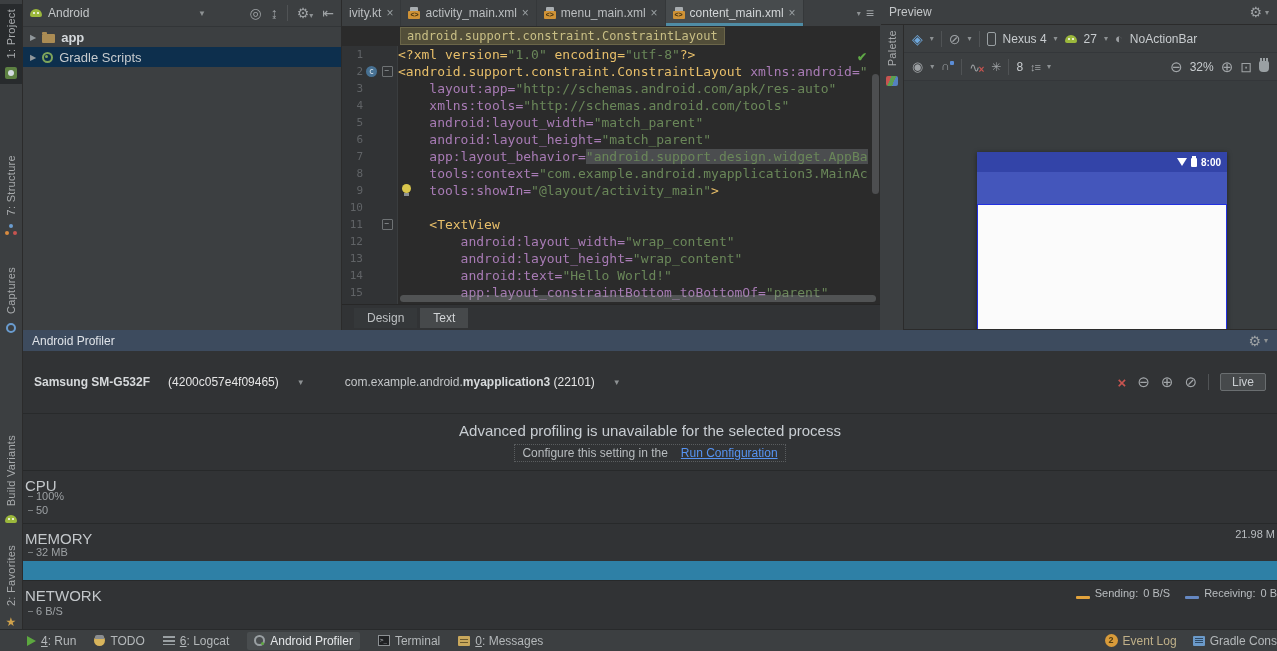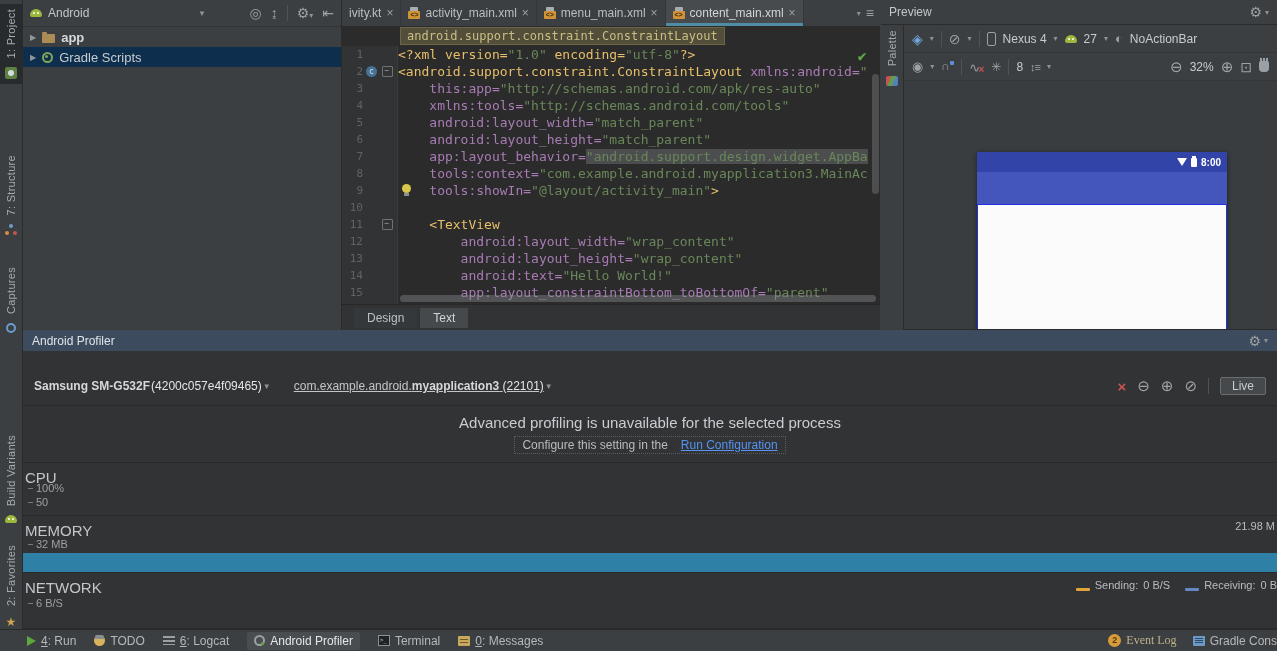--- a/index.html
+++ b/index.html
@@ -114,24 +114,24 @@
   .wifi-icon{width:0;height:0;border-left:5px solid transparent;border-right:5px solid transparent;border-top:8px solid #fff;}
   .battery-icon{width:6px;height:9px;background:#fff;border-radius:1px;position:relative;margin-top:1px;}
   .battery-icon::before{content:'';position:absolute;top:-2px;left:1px;width:4px;height:2px;background:#fff;}
   .d-appbar{height:32px;background:#4456bb;}
   .d-content{height:146px;background:#fbfbfb;border:1px solid #2230e0;}
 
   
   #profiler{position:absolute;left:23px;top:330px;width:1254px;height:300px;background:#313335;}
   .pf-header{height:21px;background:#3d4b5e;display:flex;align-items:center;padding:0 9px;color:#dfe3e8;}
   .pf-header .right{margin-left:auto;display:flex;gap:3px;align-items:center;}
-  .pf-toolbar{height:30px;display:flex;align-items:center;padding:4px 11px;gap:1px;border-bottom:1px solid #282a2b;margin-top:16px;}
+  .pf-toolbar{height:30px;display:flex;align-items:center;padding:16px 11px;gap:18px;border-bottom:1px solid #282a2b;}
   .pf-device{font-weight:bold;color:#d6d9db;}
   .pf-gray{color:#e5e5e5;}
-  .pf-proc{margin-left:22px;color:#c3c6c8;text-decoration:underline;}
+  .pf-proc{margin-left:22px;color:#c3c6c8;}
   .pf-proc b{color:#d6d9db;}
   .pf-right{margin-left:auto;display:flex;align-items:center;gap:11px;}
   .x-red{color:#c75450;font-size:15px;font-weight:bold;}
   .circle-g{font-size:15px;color:#a2a6a9;}
   .live-btn{border:1px solid #6a6e70;background:#46494b;padding:1px 11px;color:#c9cdd0;border-radius:2px;}
   .pf-msg{height:56px;text-align:center;}
   .msg-title{padding-top:8px;font-size:15px;color:#c8cdd2;}
   .msg-hint{display:inline-block;margin-top:5px;border:1px dotted #5a5d5f;padding:1px 7px;color:#b8bcbf;}
   .msg-link{color:#5693f2;text-decoration:underline;margin-left:13px;}
   .pf-section{position:relative;border-top:1px solid #27292a;}
@@ -165,21 +165,21 @@
   .profiler-sb-icon{width:11px;height:11px;border:2px solid #9aa0a3;border-radius:50%;box-sizing:border-box;position:relative;}
   .profiler-sb-icon::after{content:'';position:absolute;right:-1px;bottom:-1px;width:3px;height:3px;background:#5ca83f;border-radius:50%;}
   .terminal-icon{width:12px;height:11px;background:#1f2123;border:1px solid #8c9093;box-sizing:border-box;position:relative;}
   .terminal-icon::before{content:'>_';position:absolute;left:1px;top:0;font-size:6px;color:#c8ccd0;font-family:"DejaVu Sans Mono",monospace;}
   .messages-icon{width:12px;height:10px;background:#c9a85c;border-radius:1px;position:relative;}
   .messages-icon::before{content:'';position:absolute;left:2px;right:2px;top:3px;height:1px;background:#6b5a2e;box-shadow:0 3px 0 #6b5a2e;}
   .eventlog-icon{width:13px;height:13px;border-radius:50%;background:#d89b3a;position:relative;}
   .eventlog-icon::before{content:'2';position:absolute;left:0;right:0;text-align:center;line-height:13px;font-size:9px;font-weight:bold;color:#503c12;}
   .gradle-console-icon{width:12px;height:10px;background:#6b9ac9;border-radius:1px;position:relative;}
   .gradle-console-icon::before{content:'';position:absolute;left:2px;right:2px;top:2px;height:1px;background:#2e4a66;box-shadow:0 2px 0 #2e4a66,0 4px 0 #2e4a66;}
-  .evlog-label{color:#bfb089;font-family:Liberation Serif, serif;}
+  .evlog-label{color:#bfb089;}
 </style>
 </head>
 <body>
 
 <div id="root">
 
   <div id="left-strip">
       <div class="vtab selected" style="top: 4px;">
         <span class="vlabel"><u>1</u>: Project</span>
         <span class="icon project-icon"></span>
@@ -258,21 +258,21 @@
         </span>
       </div>
     <div class="breadcrumb-row">
       <span class="crumb-box">android.support.constraint.ConstraintLayout</span>
     </div>
     <div id="code">
       <div id="gutter-bg"></div>
       <div id="code-lines">
           <div class="cl"><span class="ln">1</span><span class="gslot"></span><span class="fslot"></span><span class="code-text"><span class="tag">&lt;?xml version=</span><span class="str">"1.0"</span><span class="tag"> encoding=</span><span class="str">"utf-8"</span><span class="tag">?&gt;</span></span></div>
           <div class="cl"><span class="ln">2</span><span class="gslot"><span class="icon class-c-icon"></span></span><span class="fslot"><span class="fold-box">−</span></span><span class="code-text"><span class="tag">&lt;android.support.constraint.ConstraintLayout </span><span class="attr">xmlns:android=</span><span class="str">"</span></span></div>
-          <div class="cl"><span class="ln">3</span><span class="gslot"></span><span class="fslot"></span><span class="code-text"><span class="attr">    this:app=</span><span class="str">"http://schemas.android.com/apk/res-auto"</span></span></div>
+          <div class="cl"><span class="ln">3</span><span class="gslot"></span><span class="fslot"></span><span class="code-text"><span class="attr">    layout:app=</span><span class="str">"http://schemas.android.com/apk/res-auto"</span></span></div>
           <div class="cl"><span class="ln">4</span><span class="gslot"></span><span class="fslot"></span><span class="code-text"><span class="attr">    xmlns:tools=</span><span class="str">"http://schemas.android.com/tools"</span></span></div>
           <div class="cl"><span class="ln">5</span><span class="gslot"></span><span class="fslot"></span><span class="code-text"><span class="attr">    android:layout_width=</span><span class="str">"match_parent"</span></span></div>
           <div class="cl"><span class="ln">6</span><span class="gslot"></span><span class="fslot"></span><span class="code-text"><span class="attr">    android:layout_height=</span><span class="str">"match_parent"</span></span></div>
           <div class="cl"><span class="ln">7</span><span class="gslot"></span><span class="fslot"></span><span class="code-text"><span class="attr">    app:layout_behavior=</span><span class="str hl">"android.support.design.widget.AppBa</span></span></div>
           <div class="cl"><span class="ln">8</span><span class="gslot"></span><span class="fslot"></span><span class="code-text"><span class="attr">    tools:context=</span><span class="str">"com.example.android.myapplication3.MainAc</span></span></div>
           <div class="cl"><span class="ln">9</span><span class="gslot"></span><span class="fslot"></span><span class="code-text"><span class="attr">    tools:showIn=</span><span class="str">"@layout/activity_main"</span><span class="tag">&gt;</span></span><span class="bulb-icon"></span></div>
           <div class="cl"><span class="ln">10</span><span class="gslot"></span><span class="fslot"></span><span class="code-text"></span></div>
           <div class="cl"><span class="ln">11</span><span class="gslot"></span><span class="fslot"><span class="fold-box">−</span></span><span class="code-text"><span class="tag">    &lt;TextView</span></span></div>
           <div class="cl"><span class="ln">12</span><span class="gslot"></span><span class="fslot"></span><span class="code-text"><span class="attr">        android:layout_width=</span><span class="str">"wrap_content"</span></span></div>
           <div class="cl"><span class="ln">13</span><span class="gslot"></span><span class="fslot"></span><span class="code-text"><span class="attr">        android:layout_height=</span><span class="str">"wrap_content"</span></span></div>

